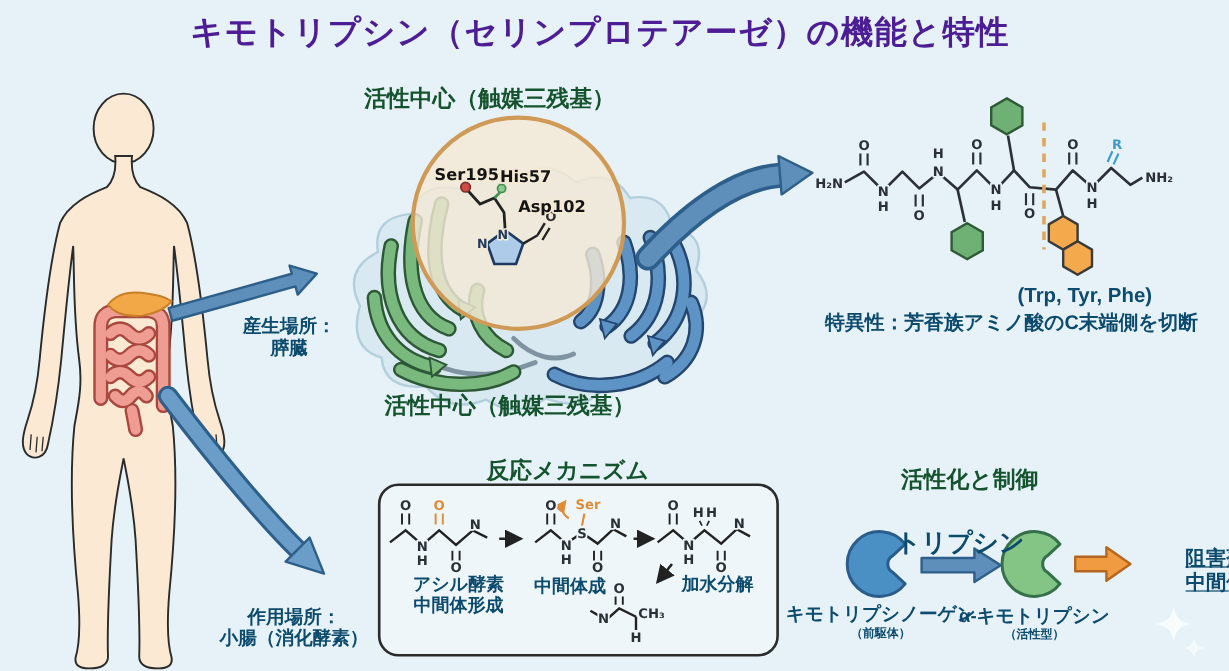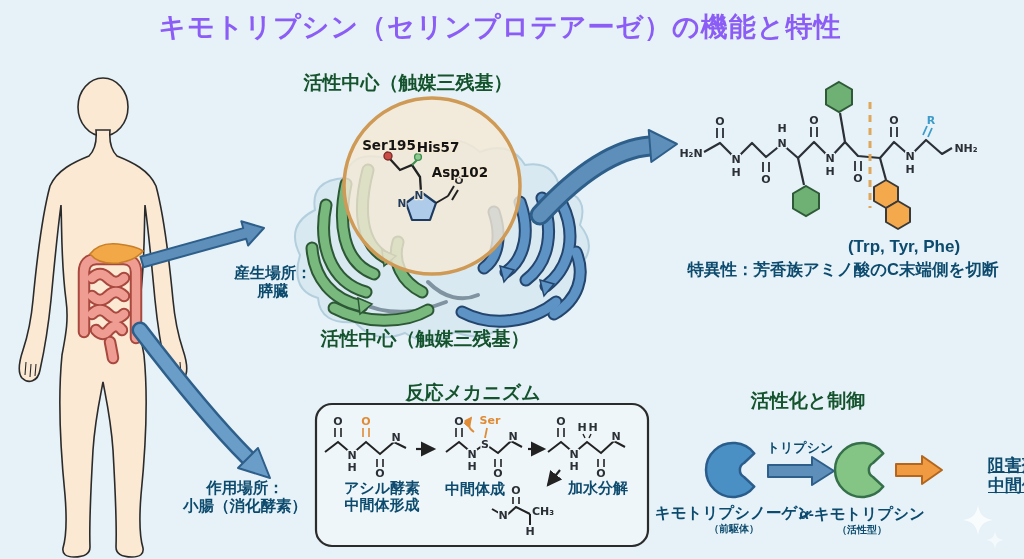--- a/index.html
+++ b/index.html
@@ -3,21 +3,21 @@
 <meta charset="utf-8">
 <style>
   html,body{margin:0;padding:0;}
   body{width:1024px;height:559px;background:#e6f2f7;overflow:hidden;
        font-family:"Liberation Sans",sans-serif;}
   .stage{position:relative;width:1024px;height:559px;}
   svg{position:absolute;left:0;top:0;}
   .lbl{position:absolute;transform:translateX(-50%);text-align:center;
        color:#0c4a6e;font-weight:bold;white-space:nowrap;line-height:1.15;}
   .lbl span{display:block;}
-  .title{font-size:27px;color:#8b5cf6;letter-spacing:1px;}
+  .title{font-size:27px;color:#4c1d95;letter-spacing:1px;}
   .section{font-size:19px;color:#14532d;}
   .caption{font-size:15.5px;}
   .sub{font-size:10px;}
   text{font-family:"DejaVu Sans",sans-serif;font-weight:bold;
        paint-order:stroke;stroke-linejoin:round;}
   .atom{font-size:11px;fill:#2b2f36;stroke:#e6f2f7;stroke-width:3px;}
   .atomB{font-size:11px;fill:#2b2f36;stroke:#f4e9d5;stroke-width:3px;}
   .atomX{font-size:11px;fill:#2b2f36;stroke:#eef6f9;stroke-width:3px;}
   .atomO{fill:#e08b35 !important;}
   .atomBlue{fill:#3d9bc9 !important;}
@@ -270,43 +270,43 @@
     <path opacity="0.75" d="M978 505 C980 515 983 518 993 520 C983 522 980 525 978 535 C976 525 973 522 963 520 C973 518 976 515 978 505 Z"></path>
     <path opacity="0.55" d="M995 531 C996 537 998 539 1004 540 C998 541 996 543 995 549 C994 543 992 541 986 540 C992 539 994 537 995 531 Z"></path>
   </g>
 </svg>
 
 <div class="lbl title" style="left:500px;top:12px;">キモトリプシン（セリンプロテアーゼ）の機能と特性</div>
 
 <div class="lbl section" style="left:408px;top:72px;">活性中心（触媒三残基）</div>
 <div class="lbl section" style="left:425px;top:328px;">活性中心（触媒三残基）</div>
 
-<div class="lbl caption" style="left:241px;top:264px;margin-left:32px;">
+<div class="lbl caption" style="left:241px;top:264px;">
   <span>産生場所：</span>
   <span>膵臓</span>
 </div>
 
-<div class="lbl caption" style="left:245px;top:479px;text-align:center;">
+<div class="lbl caption" style="left:245px;top:506px;text-align:center;">
   <span>作用場所：</span>
   <span>小腸（消化酵素）</span>
 </div>
 
 <div class="lbl" style="left:904px;top:237px;font-size:17px;">(Trp, Tyr, Phe)</div>
 <div class="lbl" style="left:843px;top:260px;font-size:16.5px;">特異性：芳香族アミノ酸のC末端側を切断</div>
 
 <div class="lbl section" style="left:473px;top:382px;">反応メカニズム</div>
 <div class="lbl" style="left:382px;top:479px;font-size:15px;">
   <span>アシル酵素</span>
   <span>中間体形成</span>
 </div>
 <div class="lbl" style="left:475px;top:480px;font-size:15px;">中間体成</div>
 <div class="lbl" style="left:598px;top:479px;font-size:15px;text-align:right;">加水分解</div>
 
 <div class="lbl section" style="left:808px;top:390px;">活性化と制御</div>
-<div class="lbl" style="left:800px;top:441px;font-size:13px;">トリプシン</div>
+<div class="lbl" style="left:800px;top:441px;font-size:21px;">トリプシン</div>
 <div class="lbl" style="left:734px;top:504px;font-size:15.5px;">キモトリプシノーゲン</div>
 <div class="lbl sub" style="left:734px;top:523px;">（前駆体）</div>
 <div class="lbl" style="left:862px;top:505px;font-size:15.5px;">α-キモトリプシン</div>
 <div class="lbl sub" style="left:862px;top:524px;">（活性型）</div>
 <div class="lbl" style="left:1022px;top:456px;font-size:17px;text-decoration:underline;">
   <span>阻害剤に</span>
   <span>中間体成</span>
 </div>
 
 </div>

